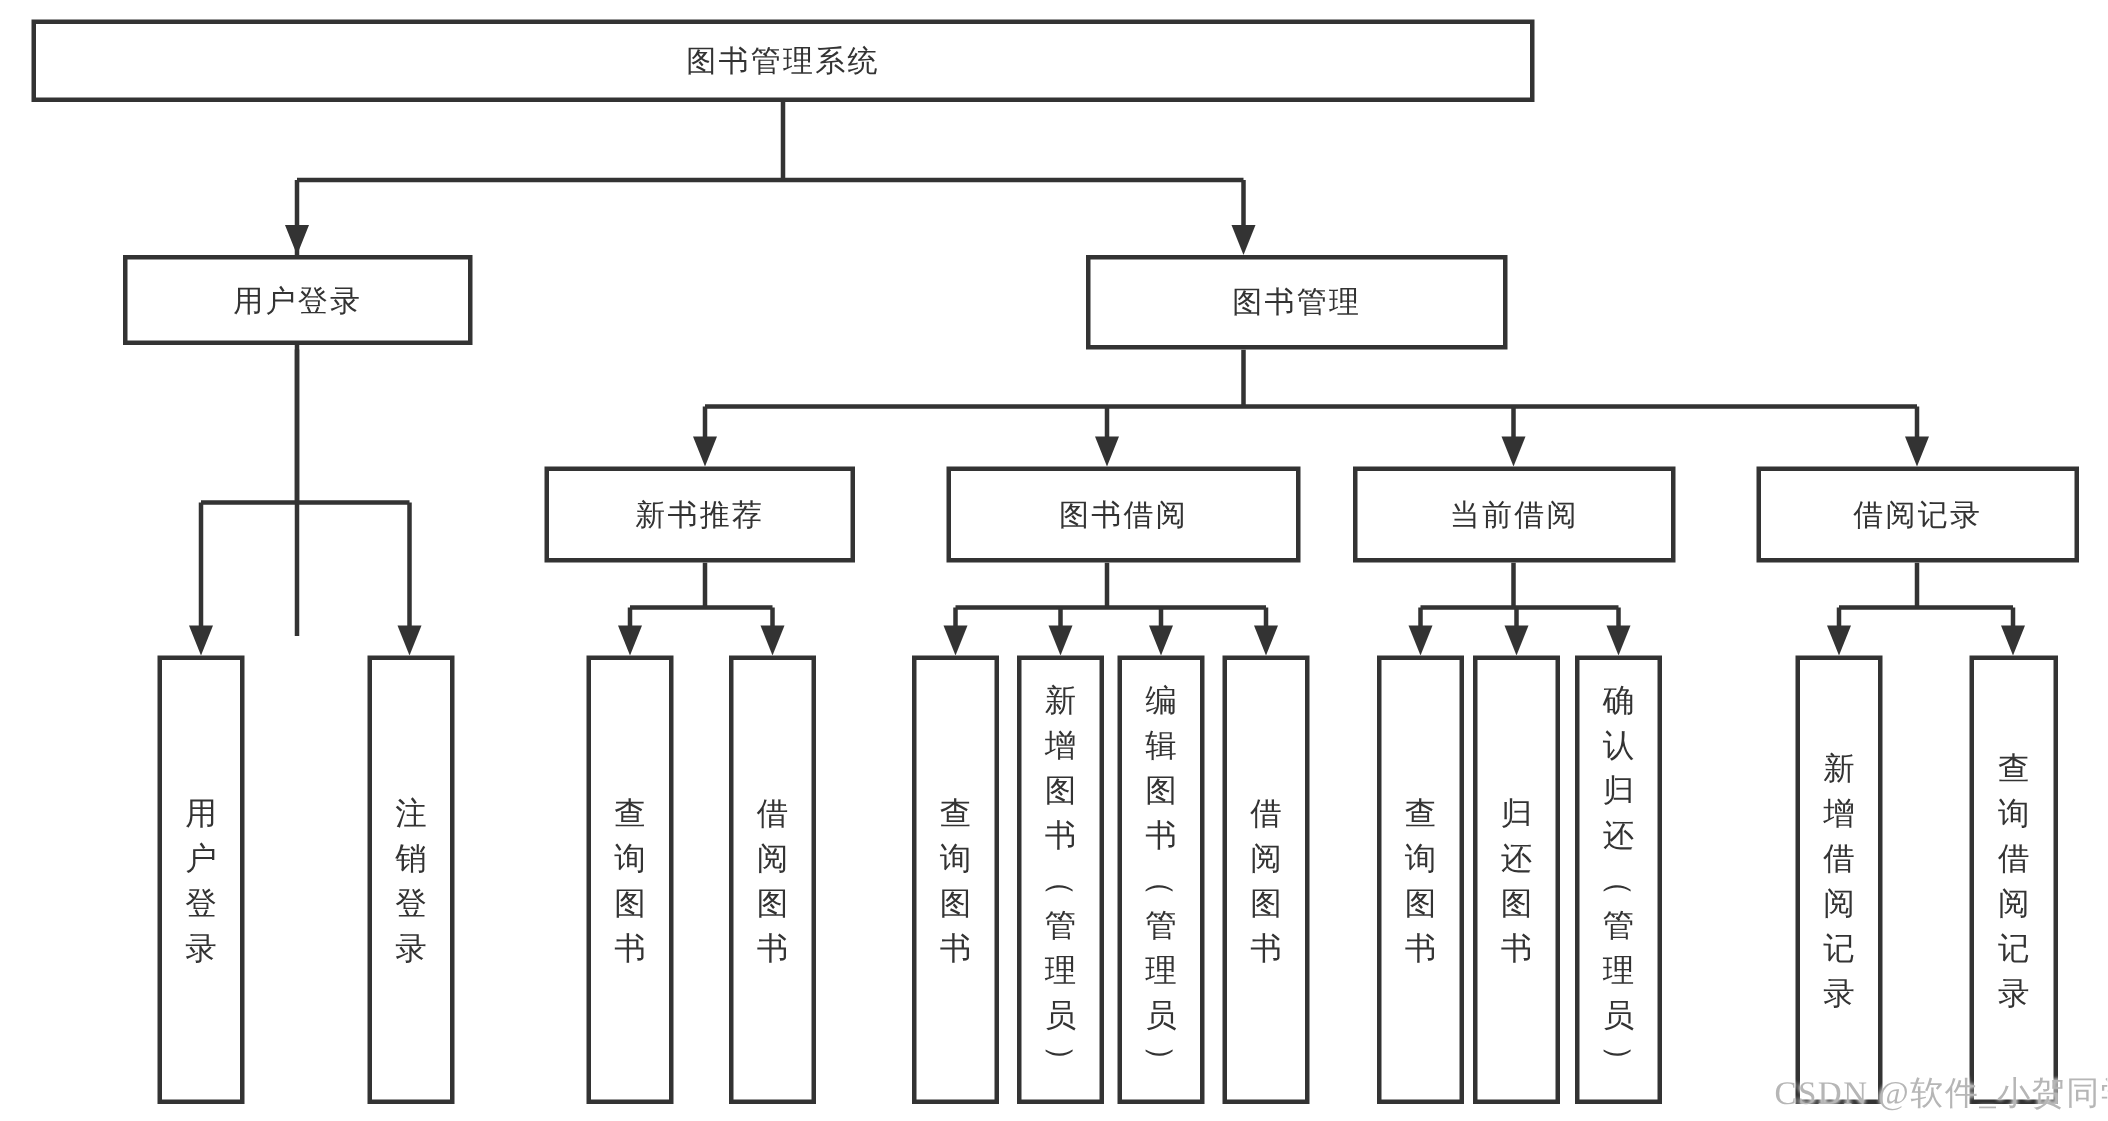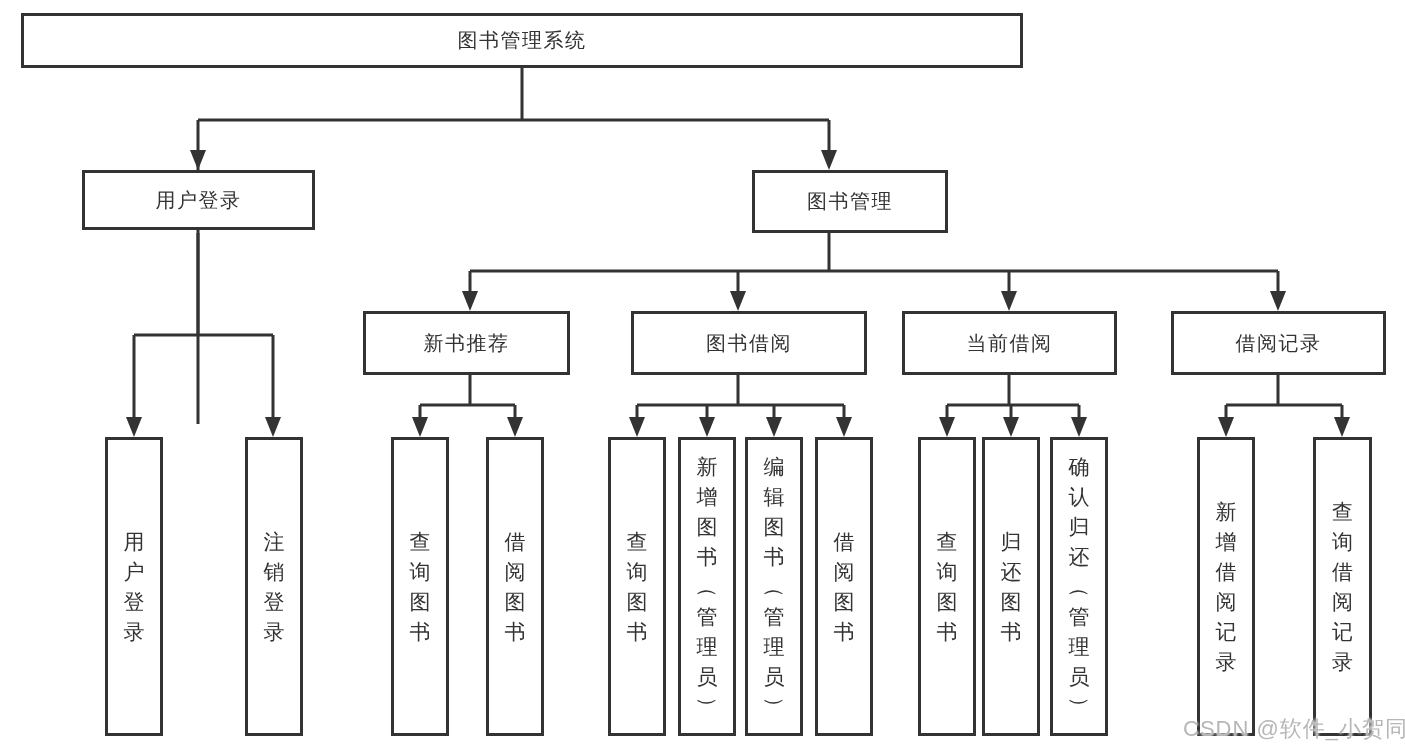--- a/index.html
+++ b/index.html
@@ -5,21 +5,21 @@
   :root{
     --line:#333333;
     --text:#333333;
     --watermark:#b6b6b6;
     --bg:#ffffff;
   }
   html,body{margin:0;padding:0;background:var(--bg);}
   .canvas{
     position:relative;width:1405px;height:747px;overflow:hidden;
     background:var(--bg);color:var(--text);
-    font-family:Liberation Sans, sans-serif;
+    font-family:Liberation Serif, serif;
   }
   svg.wires{position:absolute;left:0;top:0;z-index:0;}
   .wires path{stroke:var(--line);stroke-width:3;fill:none;}
   .wires polygon{fill:var(--line);stroke:none;}
   .box{
     position:absolute;box-sizing:border-box;z-index:1;
     border:3px solid var(--line);background:#fff;
     display:flex;align-items:center;justify-content:center;
   }
   .hlabel{font-size:20px;letter-spacing:1.5px;white-space:nowrap;}
@@ -73,21 +73,21 @@
     <polygon points="1334,417 1350,417 1342,437"></polygon>
   </svg>
 
   <div class="box" style="left:21px;top:13px;width:1002px;height:55px">
     <span class="hlabel">图书管理系统</span>
   </div>
 
   <div class="box" style="left:82px;top:170px;width:233px;height:60px">
     <span class="hlabel">用户登录</span>
   </div>
-  <div class="box" style="left:752px;top:170px;width:196px;height:63px">
+  <div class="box" style="left:724px;top:170px;width:281px;height:63px">
     <span class="hlabel">图书管理</span>
   </div>
 
   <div class="box" style="left:363px;top:311px;width:207px;height:64px">
     <span class="hlabel">新书推荐</span>
   </div>
   <div class="box" style="left:631px;top:311px;width:236px;height:64px">
     <span class="hlabel">图书借阅</span>
   </div>
   <div class="box" style="left:1171px;top:311px;width:215px;height:64px">

